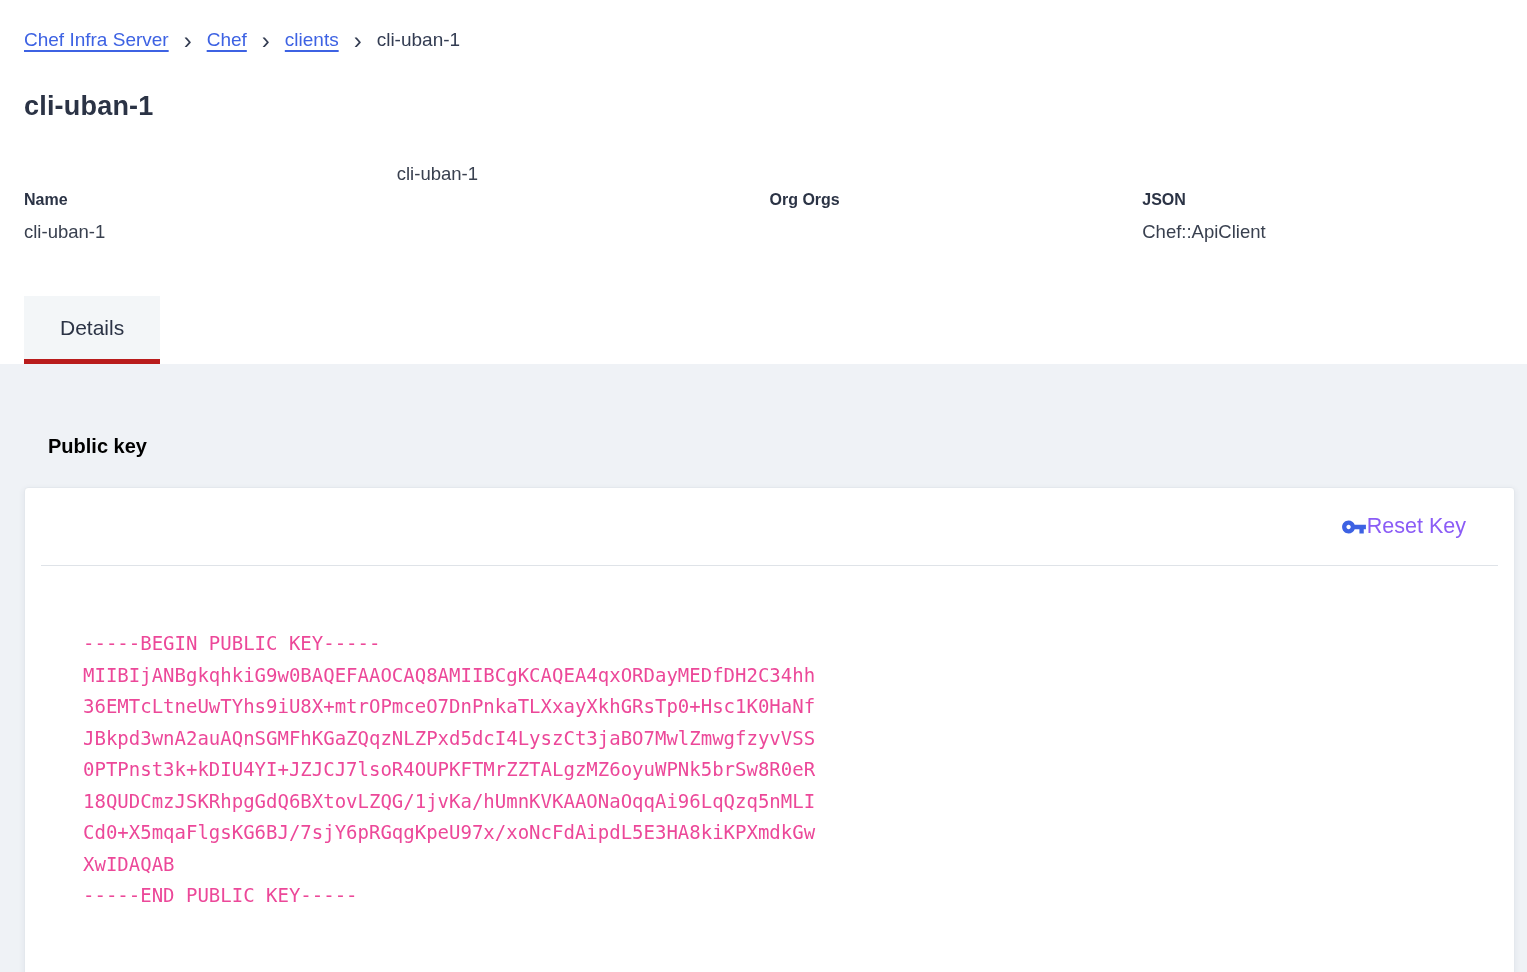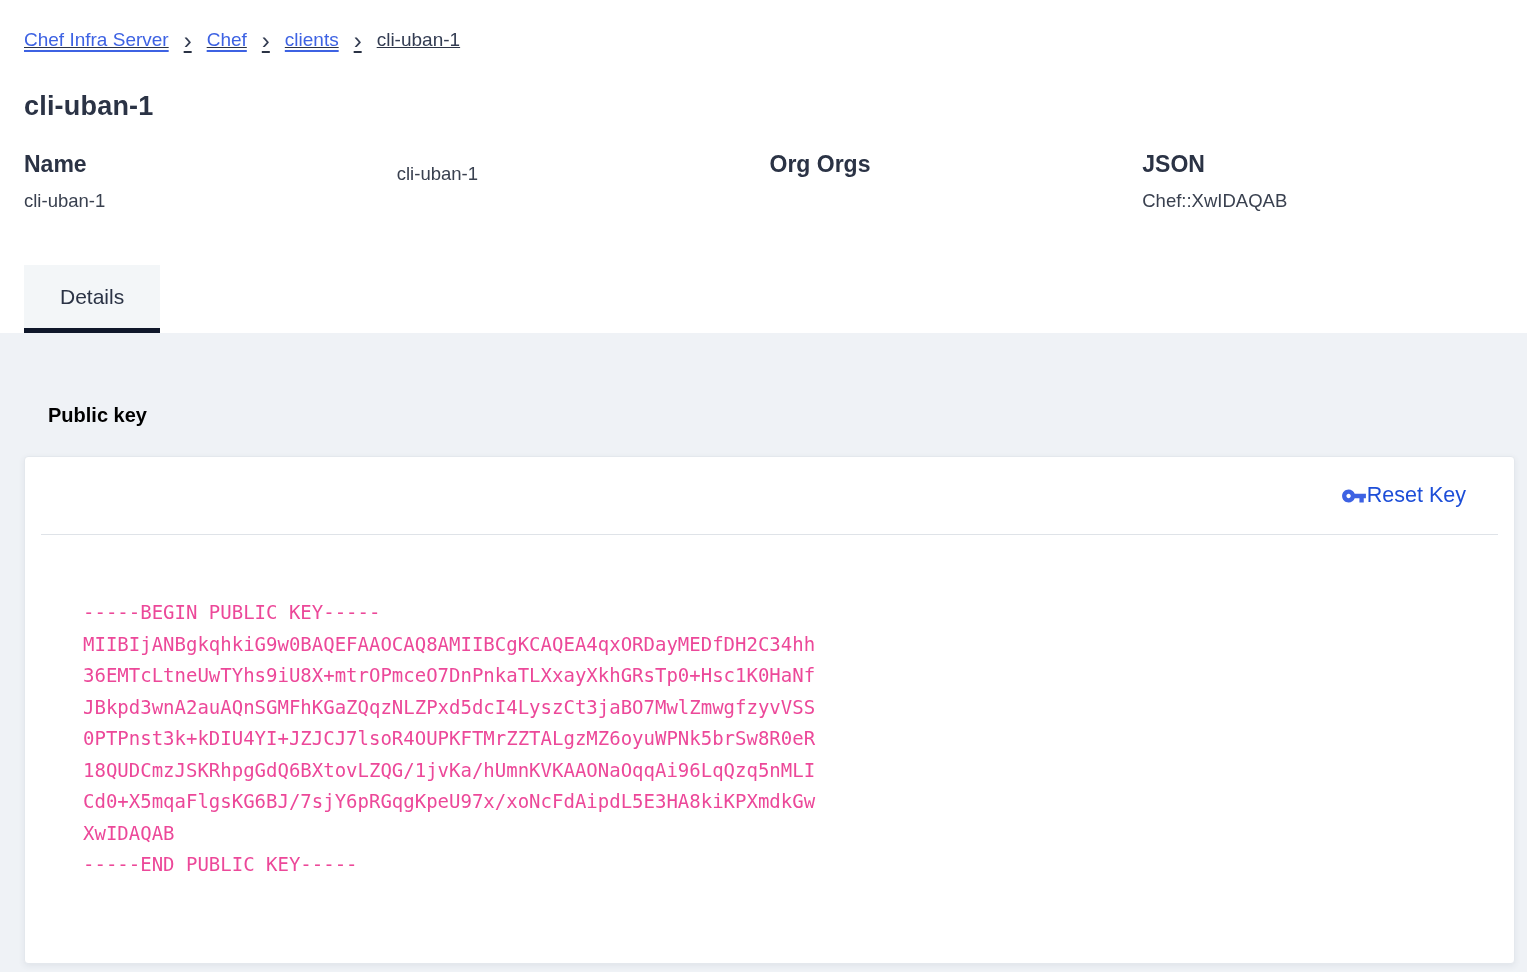--- a/index.html
+++ b/index.html
@@ -19,21 +19,20 @@
     display: flex;
     flex-direction: column;
   }
 
   
   .breadcrumb {
     padding: 29px 24px 0 24px;
     font-size: 19px;
     display: flex;
     align-items: center;
-    text-decoration: underline;
   }
   .breadcrumb a {
     color: #3d62e3;
     text-decoration: underline;
     text-underline-offset: 4px;
     text-decoration-thickness: 1.5px;
     cursor: pointer;
   }
   .breadcrumb .sep {
     color: #333c52;
@@ -53,40 +52,41 @@
     letter-spacing: 0.2px;
   }
 
   
   .summary {
     display: grid;
     grid-template-columns: repeat(4, 1fr);
     margin: 29px 12px 0 24px;
   }
   .summary .label {
-    font-size: 23px;
+    font-size: 16px;
     font-weight: 700;
     color: #2b3345;
+    margin-top: 40px;
   }
   .summary .value {
     font-size: 18.5px;
     color: #39404f;
     margin-top: 12px;
   }
 
   
   .tabbar {
     margin-top: 53px;
     padding-left: 24px;
   }
   .tab {
     display: inline-block;
     background: #f3f6f8;
     border: none;
-    border-bottom: 5px solid #0f172a;
+    border-bottom: 5px solid #b91c1c;
     padding: 20px 36px 19px 36px;
     font-size: 21px;
     color: #2b3345;
     font-family: inherit;
     cursor: pointer;
   }
 
   
   .details-section {
     background: #eff2f6;
@@ -118,21 +118,21 @@
     justify-content: flex-end;
     padding-right: 48px;
   }
   .reset-key {
     display: flex;
     align-items: center;
     gap: 0;
     background: none;
     border: none;
     padding: 0;
-    color: #1d4ed8;
+    color: #8b5cf6;
     font-size: 21.5px;
     font-family: inherit;
     cursor: pointer;
   }
   .reset-key svg { display: block; }
   .divider {
     border: none;
     border-top: 1px solid #dfe3e8;
     margin: 0 16px;
   }
@@ -169,21 +169,21 @@
       <div class="value">cli-uban-1</div>
     </div>
     <div class="field">
       <div class="value">cli-uban-1</div>
     </div>
     <div class="field">
       <div class="label">Org Orgs</div>
     </div>
     <div class="field">
       <div class="label">JSON</div>
-      <div class="value">Chef::XwIDAQAB</div>
+      <div class="value">Chef::ApiClient</div>
     </div>
   </div>
 
   <div class="tabbar">
     <button class="tab active">Details</button>
   </div>
 
   <section class="details-section">
     <h2 class="section-title">Public key</h2>
 

